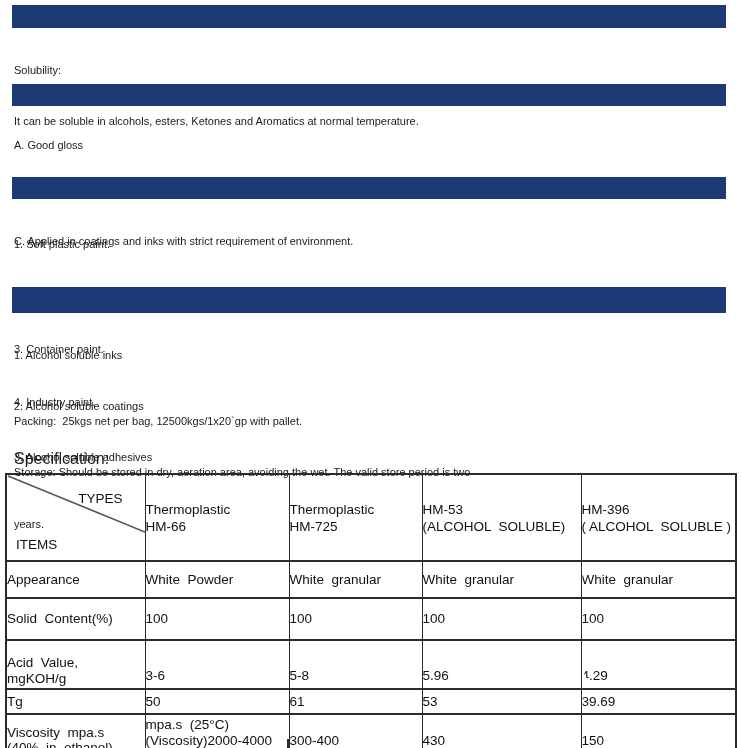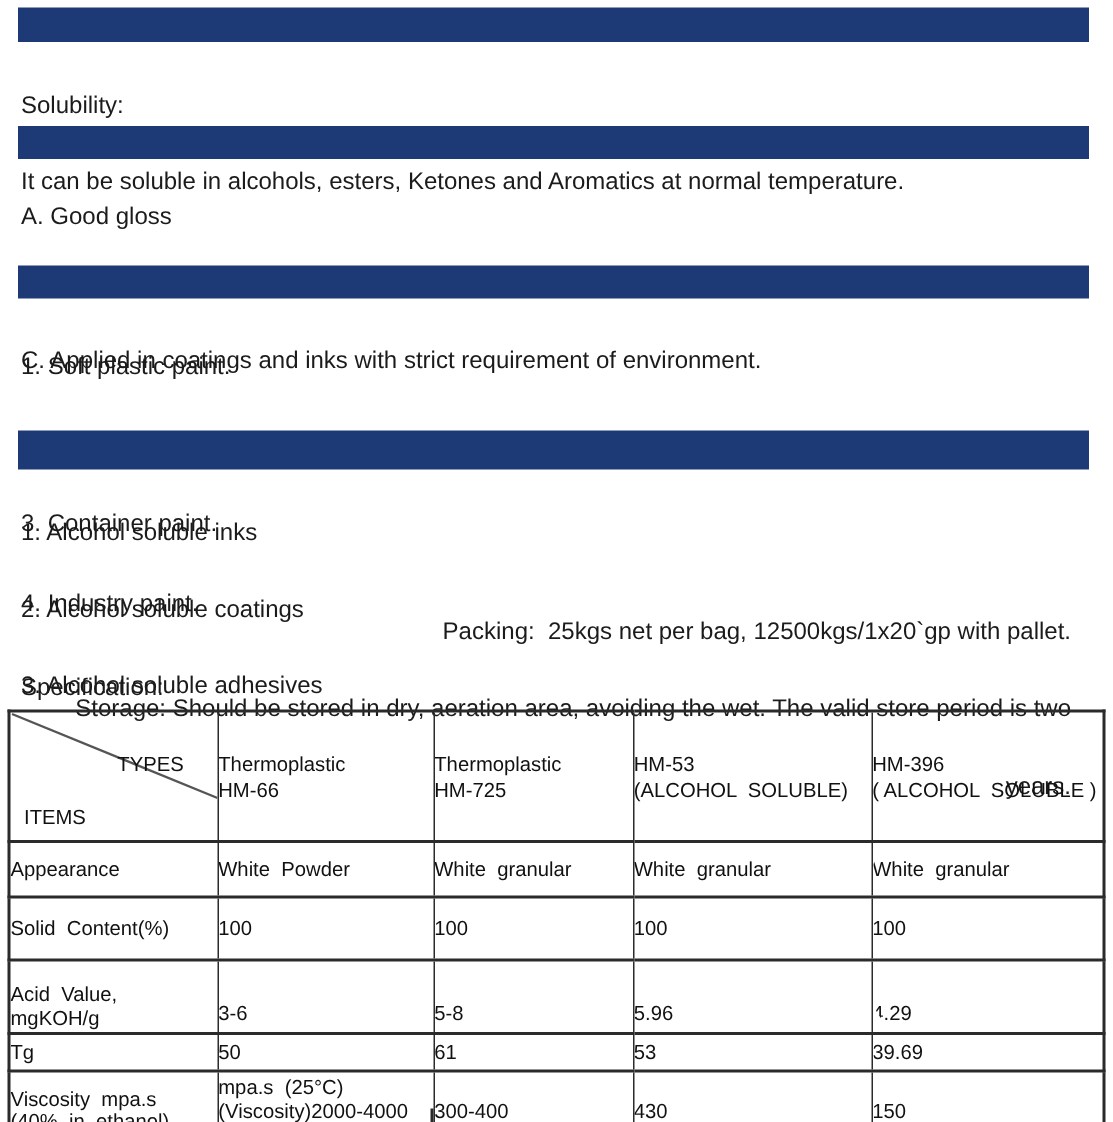--- a/index.html
+++ b/index.html
@@ -14,47 +14,47 @@
     position:absolute;left:12px;width:714px;background:#1e3a76;
     color:#ffffff;font-weight:bold;letter-spacing:.4px;
     padding-left:6px;box-sizing:border-box;white-space:pre;
     overflow:hidden;
   }
   .bar-1{top:5px;height:23px;line-height:23px;font-size:19px;}
   .bar-2{top:84px;height:22px;line-height:22px;font-size:19px;}
   .bar-3{top:177px;height:22px;line-height:22px;font-size:19px;}
   .bar-4{top:287px;height:26px;line-height:26px;font-size:21px;}
   
-  .lines{position:absolute;left:14px;width:700px;font-size:16px;white-space:pre;}
+  .lines{position:absolute;left:14px;width:700px;font-size:11px;white-space:pre;}
   .lines-1{top:28px;line-height:17px;}
   .lines-2{top:105px;line-height:16px;}
   .lines-3{top:201px;line-height:17.5px;}
   .lines-4{top:313px;line-height:17px;}
-  .lines-pack{top:378px;line-height:17.3px;text-align:right;}
+  .lines-pack{top:378px;line-height:17.3px;}
   .spec-label{position:absolute;left:14px;top:450px;font-size:16px;}
   
   table.spec{
     position:absolute;left:5px;top:473px;border-collapse:collapse;
     table-layout:fixed;font-size:13.5px;color:#111;
   }
   table.spec td{
     border:1px solid #2b2b2b;border-top-width:2px;border-bottom-width:2px;
     padding:2px 0 2px 0;vertical-align:middle;white-space:pre-wrap;
     box-sizing:border-box;overflow:hidden;line-height:15.5px;
   }
   table.spec td:first-child{border-left-width:2px;}
   table.spec td:last-child{border-right-width:2px;border-radius:27px;}
   .c1{width:139px;padding-left:9px;}
   .c2{width:144px;padding-left:13px;}
   .c3{width:133px;padding-left:10px;}
   .c4{width:159px;padding-left:15px;}
   .c5{width:155px;padding-left:19px;}
   .corner{position:relative;padding:0 !important;}
   .corner svg{position:absolute;left:0;top:0;}
-  .corner .types{position:absolute;right:22px;top:26px;}
+  .corner .types{position:absolute;right:22px;top:15px;}
   .corner .items{position:absolute;left:9px;bottom:7px;}
   tr.hdr td{height:58px;line-height:17px;}
   tr.r-appearance td{height:37px;}
   tr.r-solid td{height:42px;}
   tr.r-soften td{height:27px;}
   tr.r-acid td{height:38px;}
   tr.r-acid td.lbl{vertical-align:top;padding-top:14px;}
   tr.r-acid td.val{vertical-align:bottom;padding-bottom:5px;}
   tr.r-tg td{height:25px;}
   tr.r-visc td{height:52px;}

